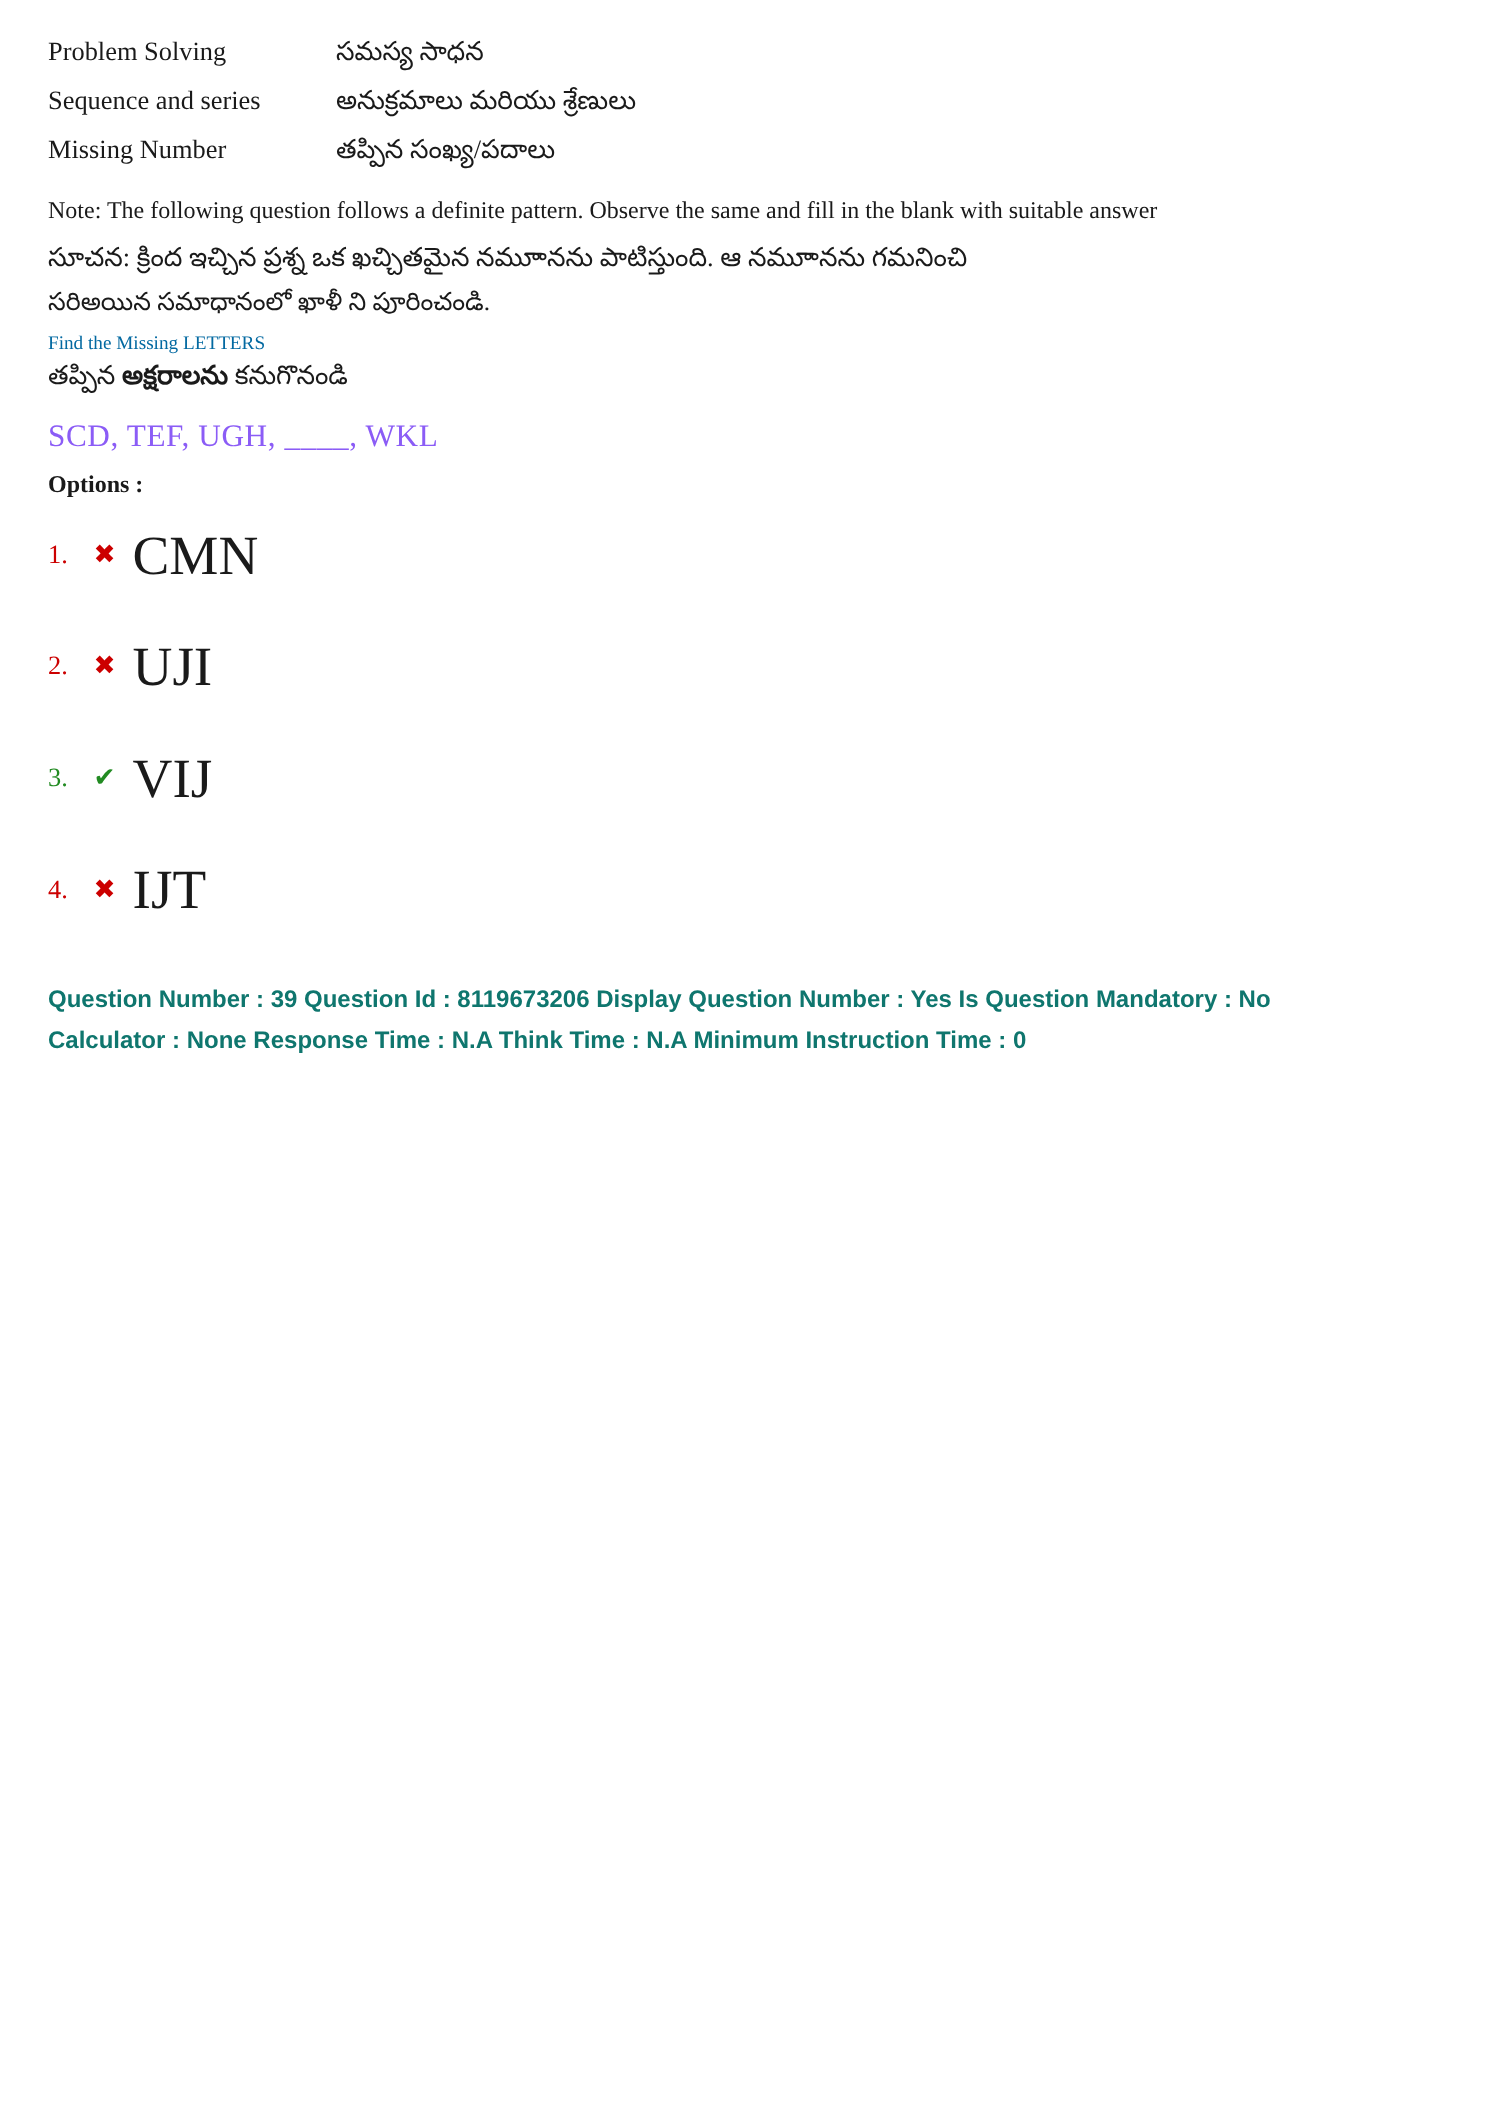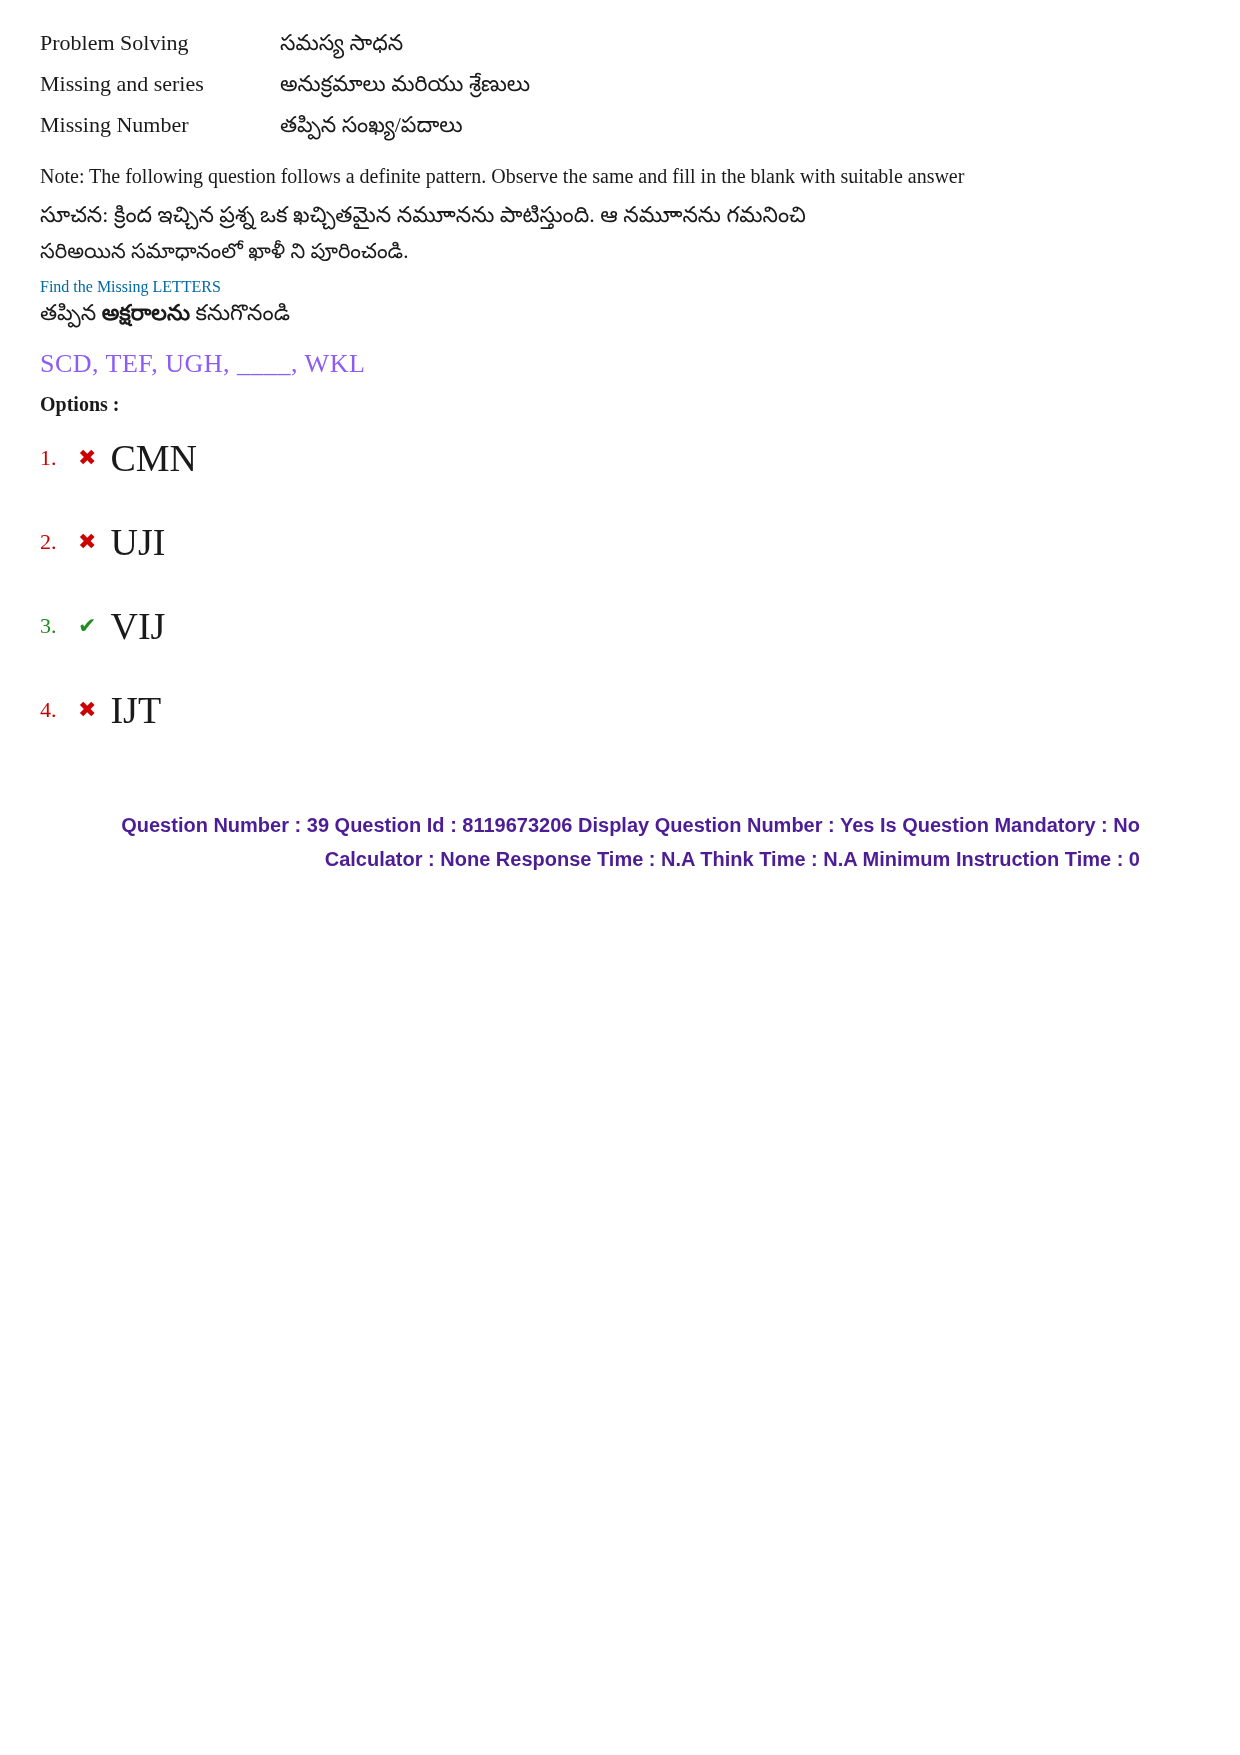--- a/index.html
+++ b/index.html
@@ -133,49 +133,48 @@
 
     .option-icon.wrong {
       color: #cc0000;
     }
 
     .option-icon.correct {
       color: #228B22;
     }
 
     .option-text {
-      font-size: 38px;
+      font-size: 46px;
       font-family: Georgia, serif;
       color: #1a1a1a;
       font-weight: normal;
     }
 
     .question-info {
-      margin-top: 76px;
+      margin-top: 48px;
       font-size: 20px;
       font-family: Arial, sans-serif;
       font-weight: bold;
-      color: #4c1d95;
+      color: #0f766e;
       line-height: 1.7;
       max-width: 1100px;
-      text-align: right;
     }
   </style>
 </head>
 <body>
 
 <div>
 
   <div class="metadata-section">
     <div class="metadata-row">
       <span class="meta-label">Problem Solving</span>
       <span class="meta-value">సమస్య సాధన</span>
     </div>
     <div class="metadata-row">
-      <span class="meta-label">Missing and series</span>
+      <span class="meta-label">Sequence and series</span>
       <span class="meta-value">అనుక్రమాలు మరియు శ్రేణులు</span>
     </div>
     <div class="metadata-row">
       <span class="meta-label">Missing Number</span>
       <span class="meta-value">తప్పిన సంఖ్య/పదాలు</span>
     </div>
   </div>
 
   <div class="note-section">
     <p class="note-english">Note:  The following question follows a definite pattern. Observe the same and fill in the blank with suitable answer</p>

